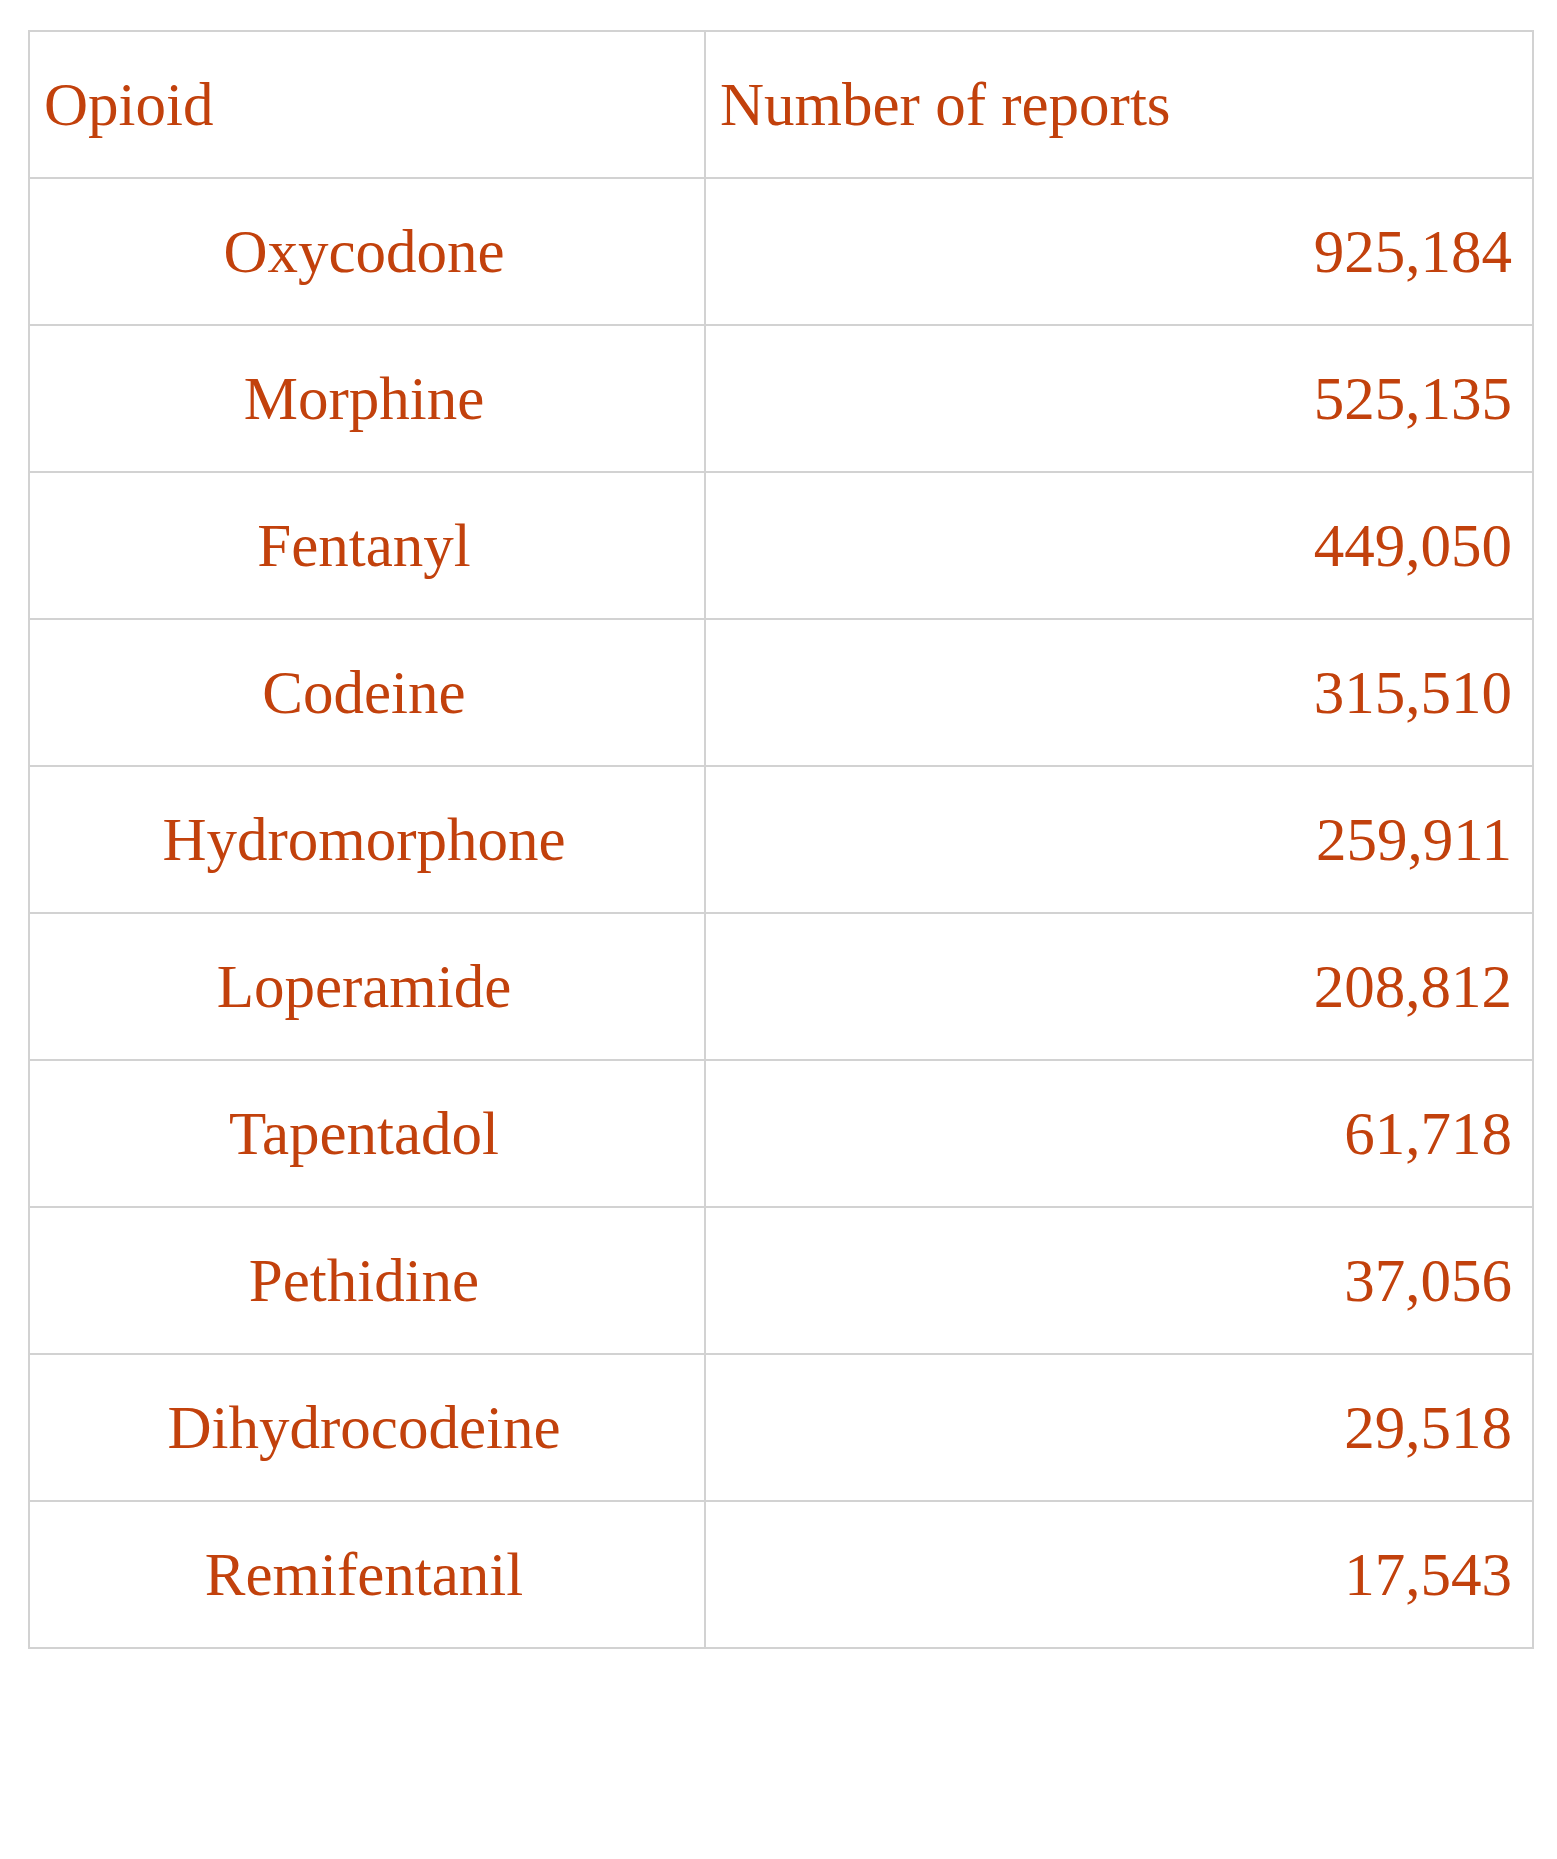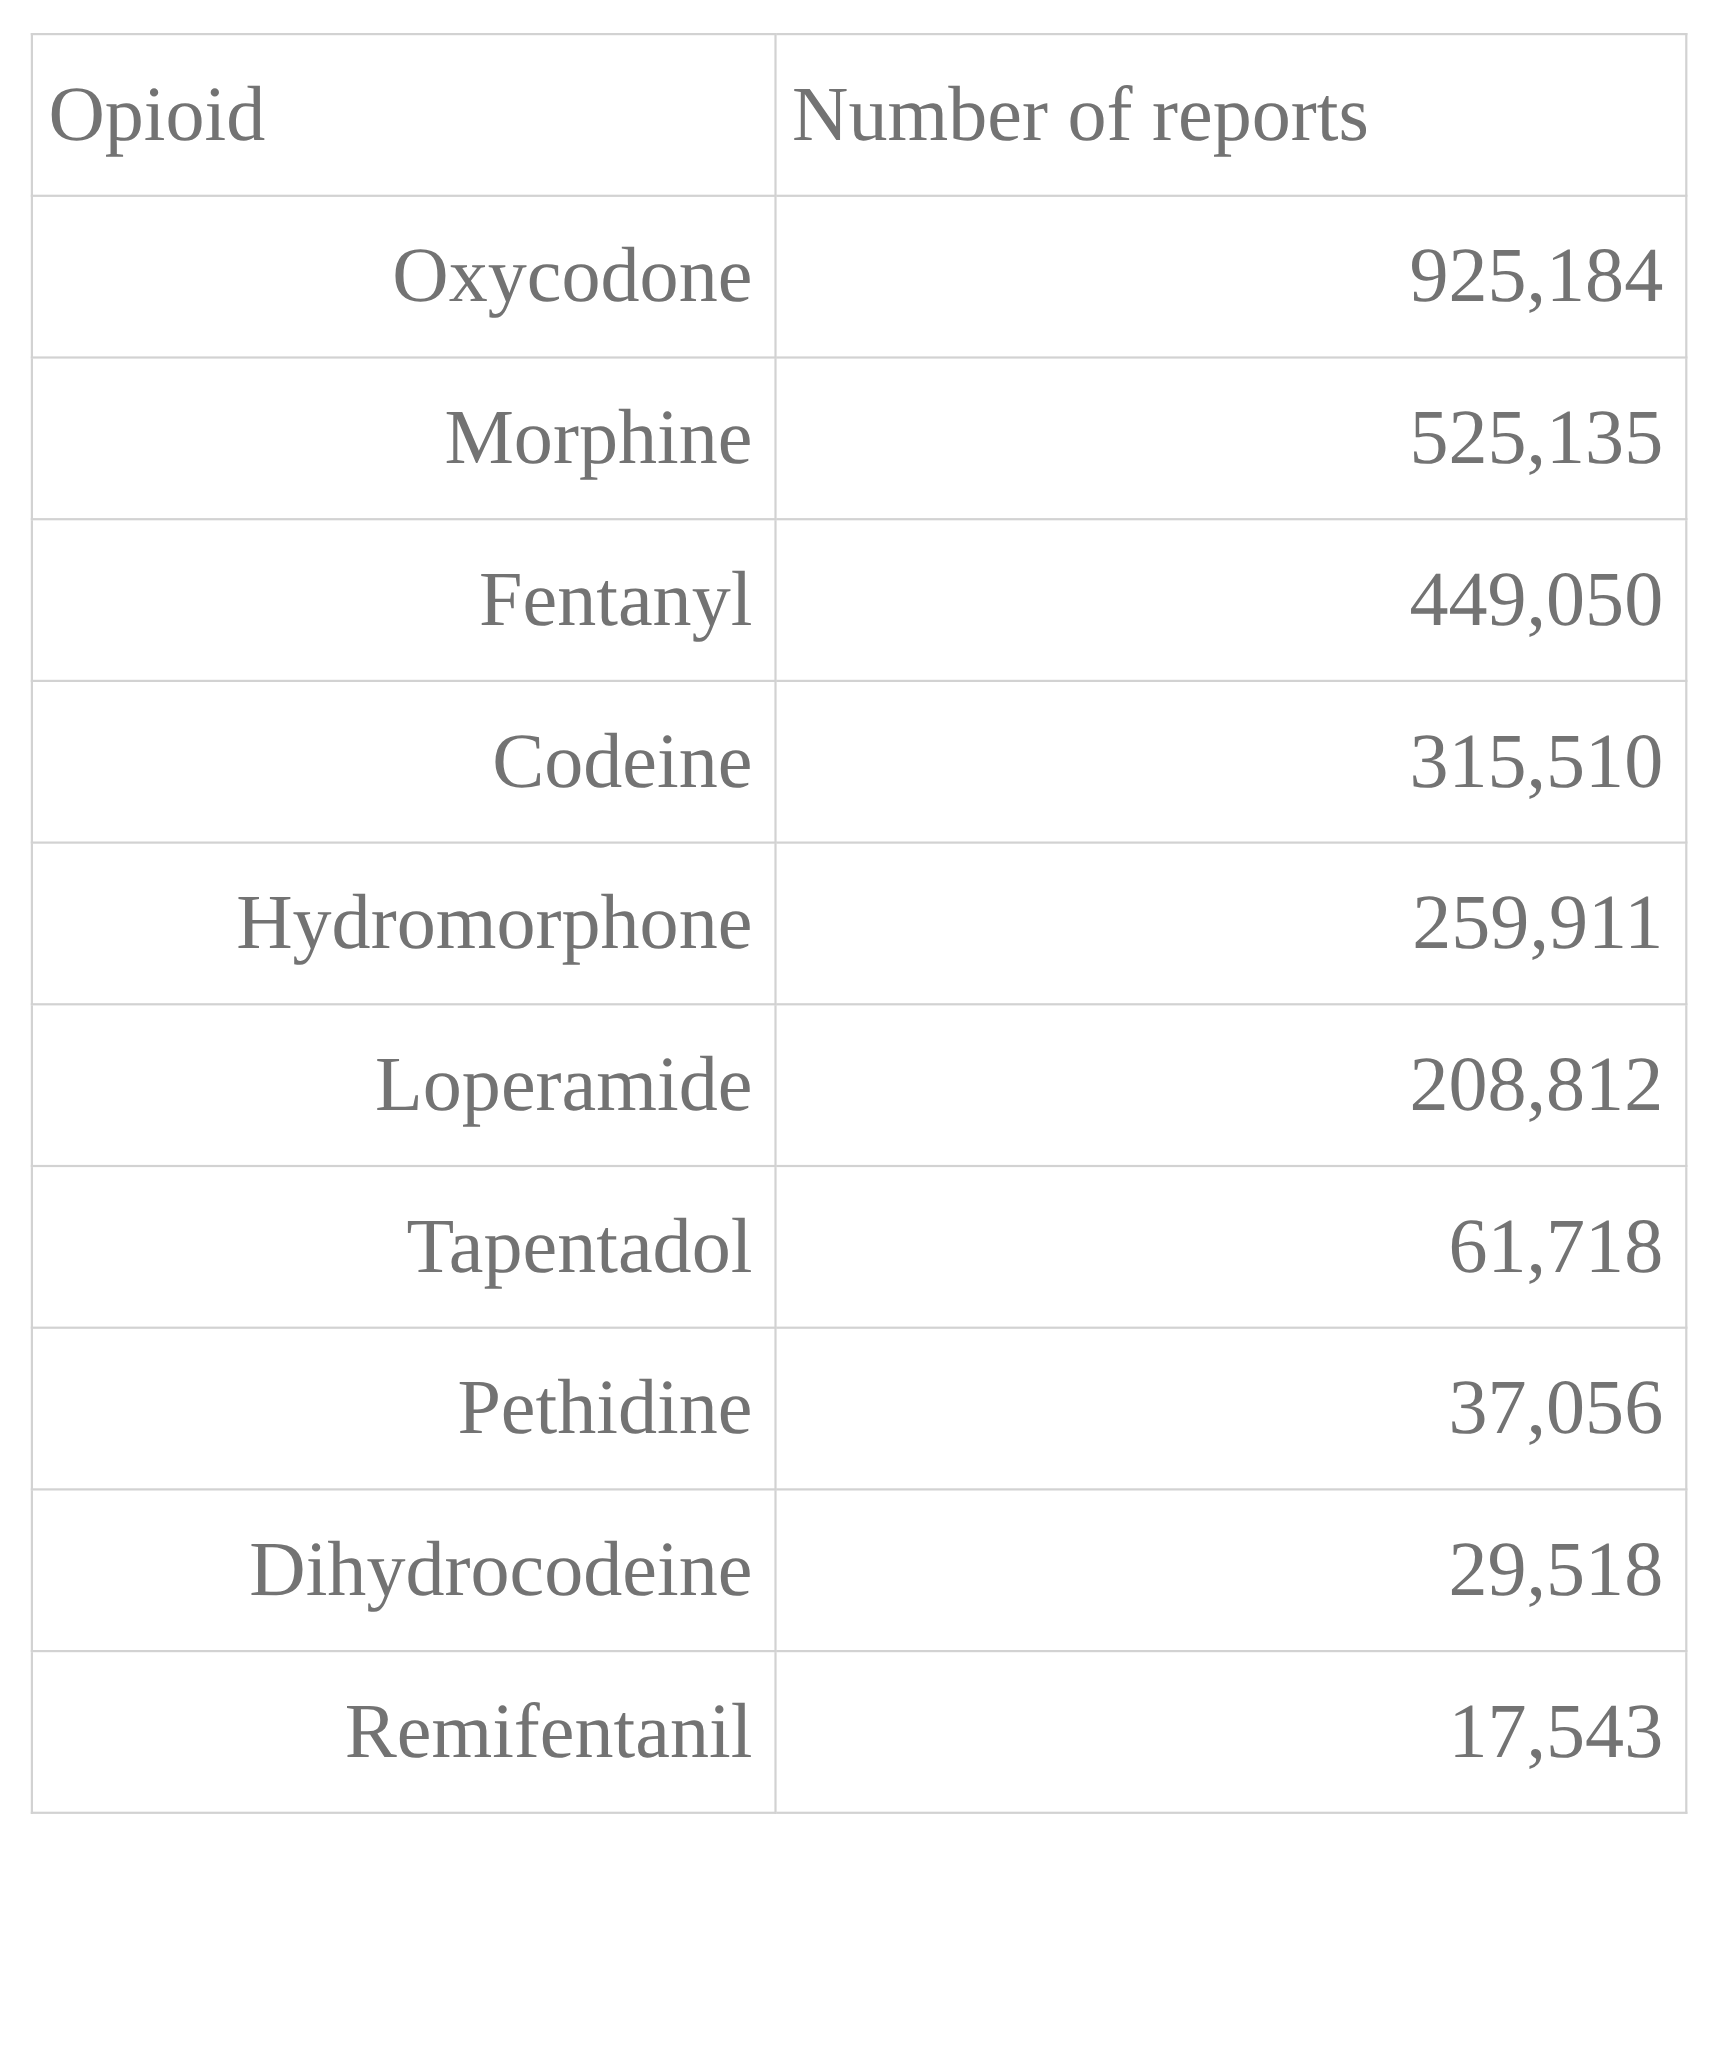--- a/index.html
+++ b/index.html
@@ -18,31 +18,31 @@
   table {
     border-collapse: collapse;
     table-layout: fixed;
     width: 1504px;
     background: #ffffff;
   }
   col.c-opioid  { width: 676px; }
   col.c-reports { width: 828px; }
   th, td {
     border: 2px solid #d2d2d2;
-    font-size: 71px;
+    font-size: 61px;
     font-weight: normal;
-    color: #737373;
+    color: #c2410c;
     height: 145px;
     padding: 0 20px 0 14px;
     vertical-align: middle;
     overflow: hidden;
     white-space: nowrap;
   }
   th { text-align: left; }
-  td.name { text-align: right; }
+  td.name { text-align: center; }
   td.num  { text-align: right; }
 </style>
 </head>
 <body>
 
 <div class="tbl-wrap">
   <table>
     <colgroup>
       <col class="c-opioid">
       <col class="c-reports">

